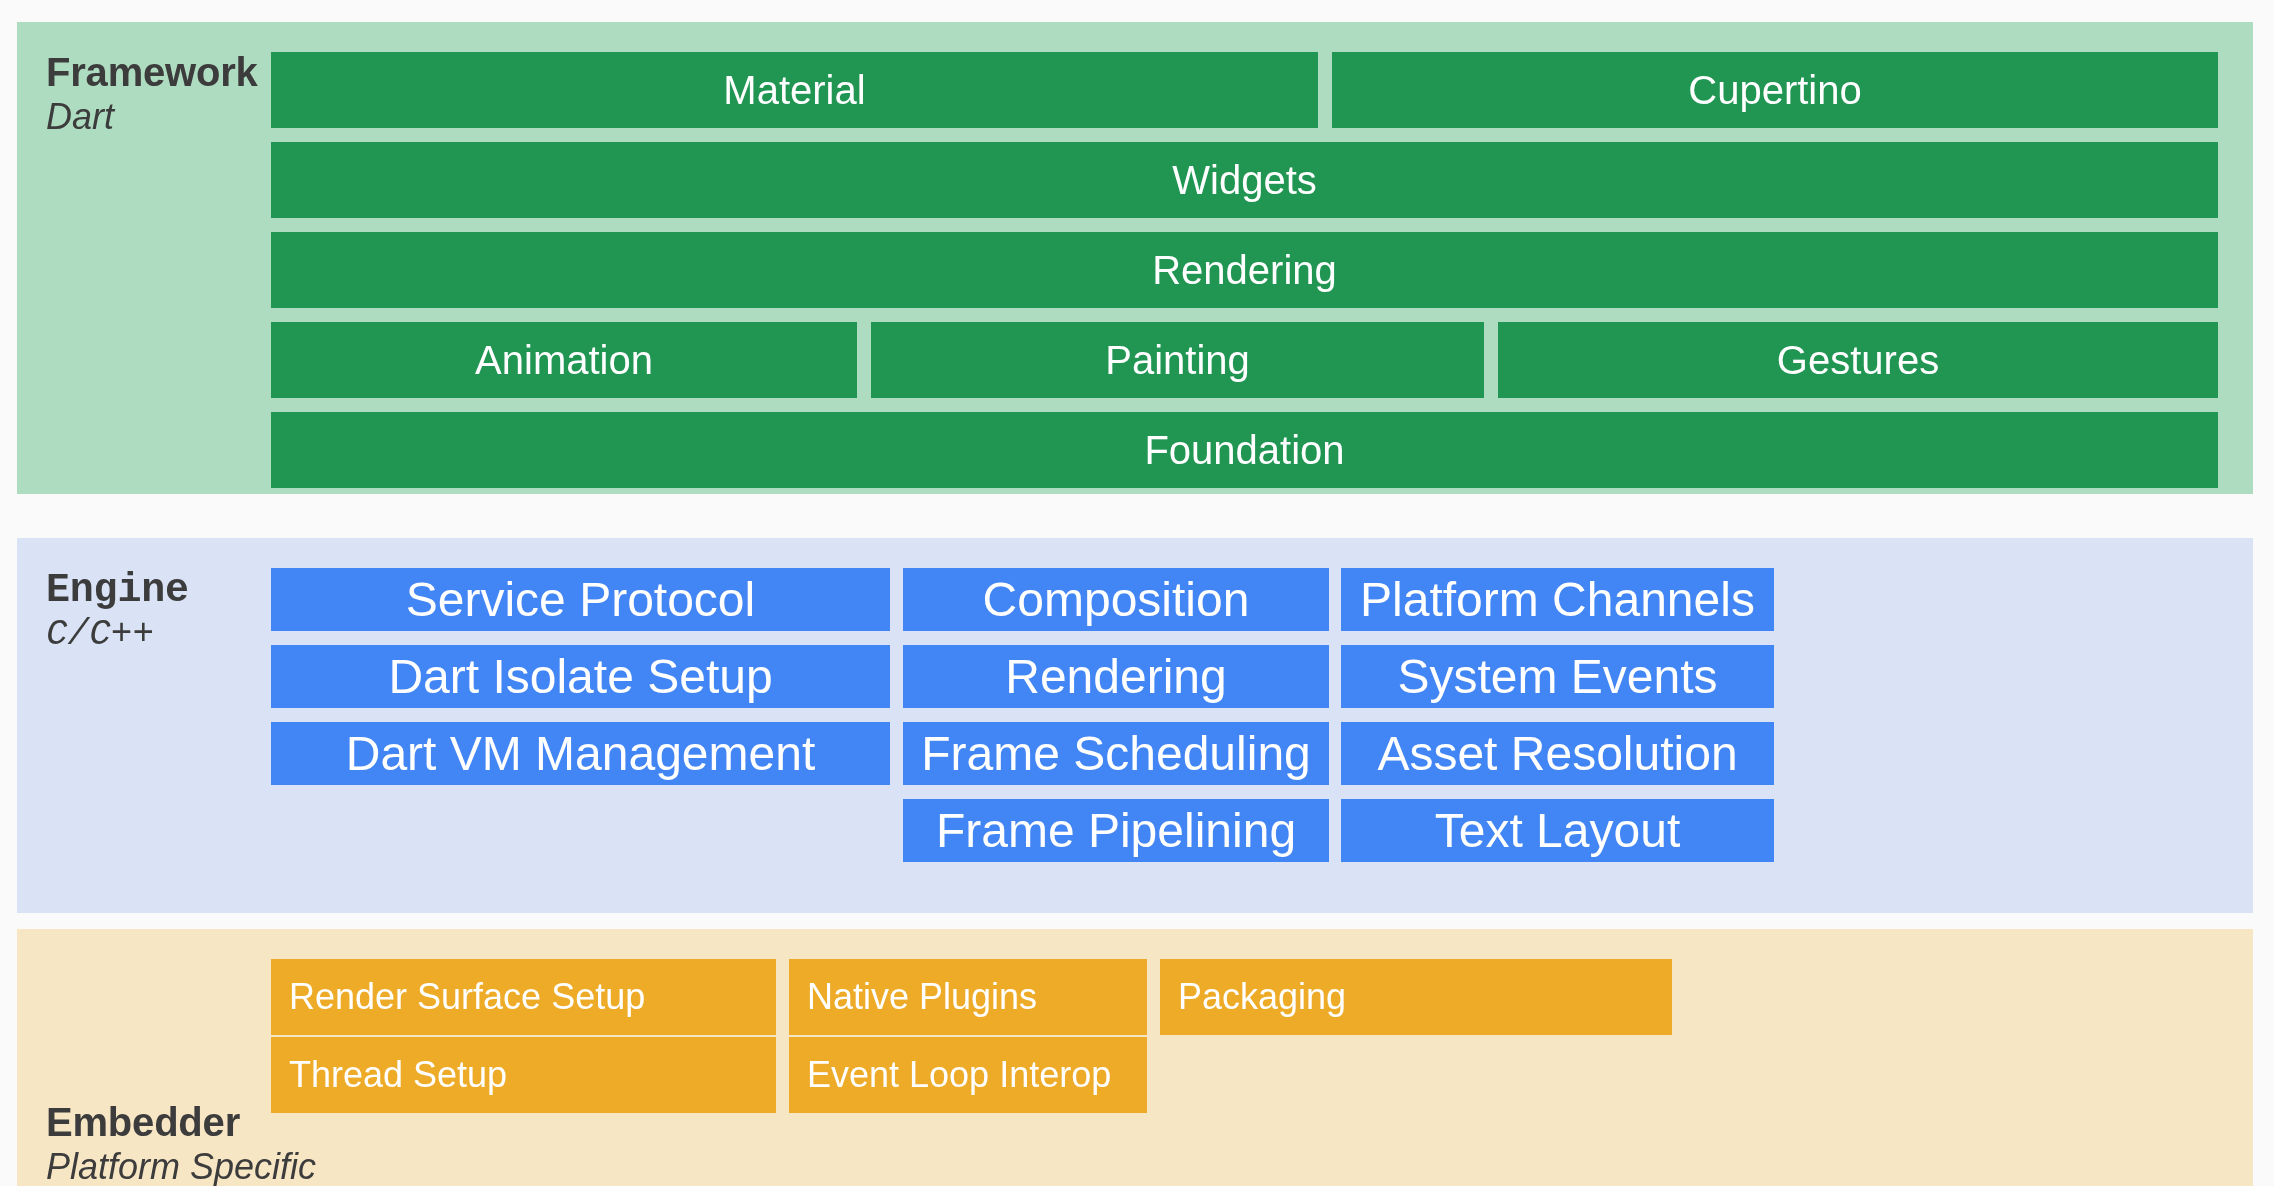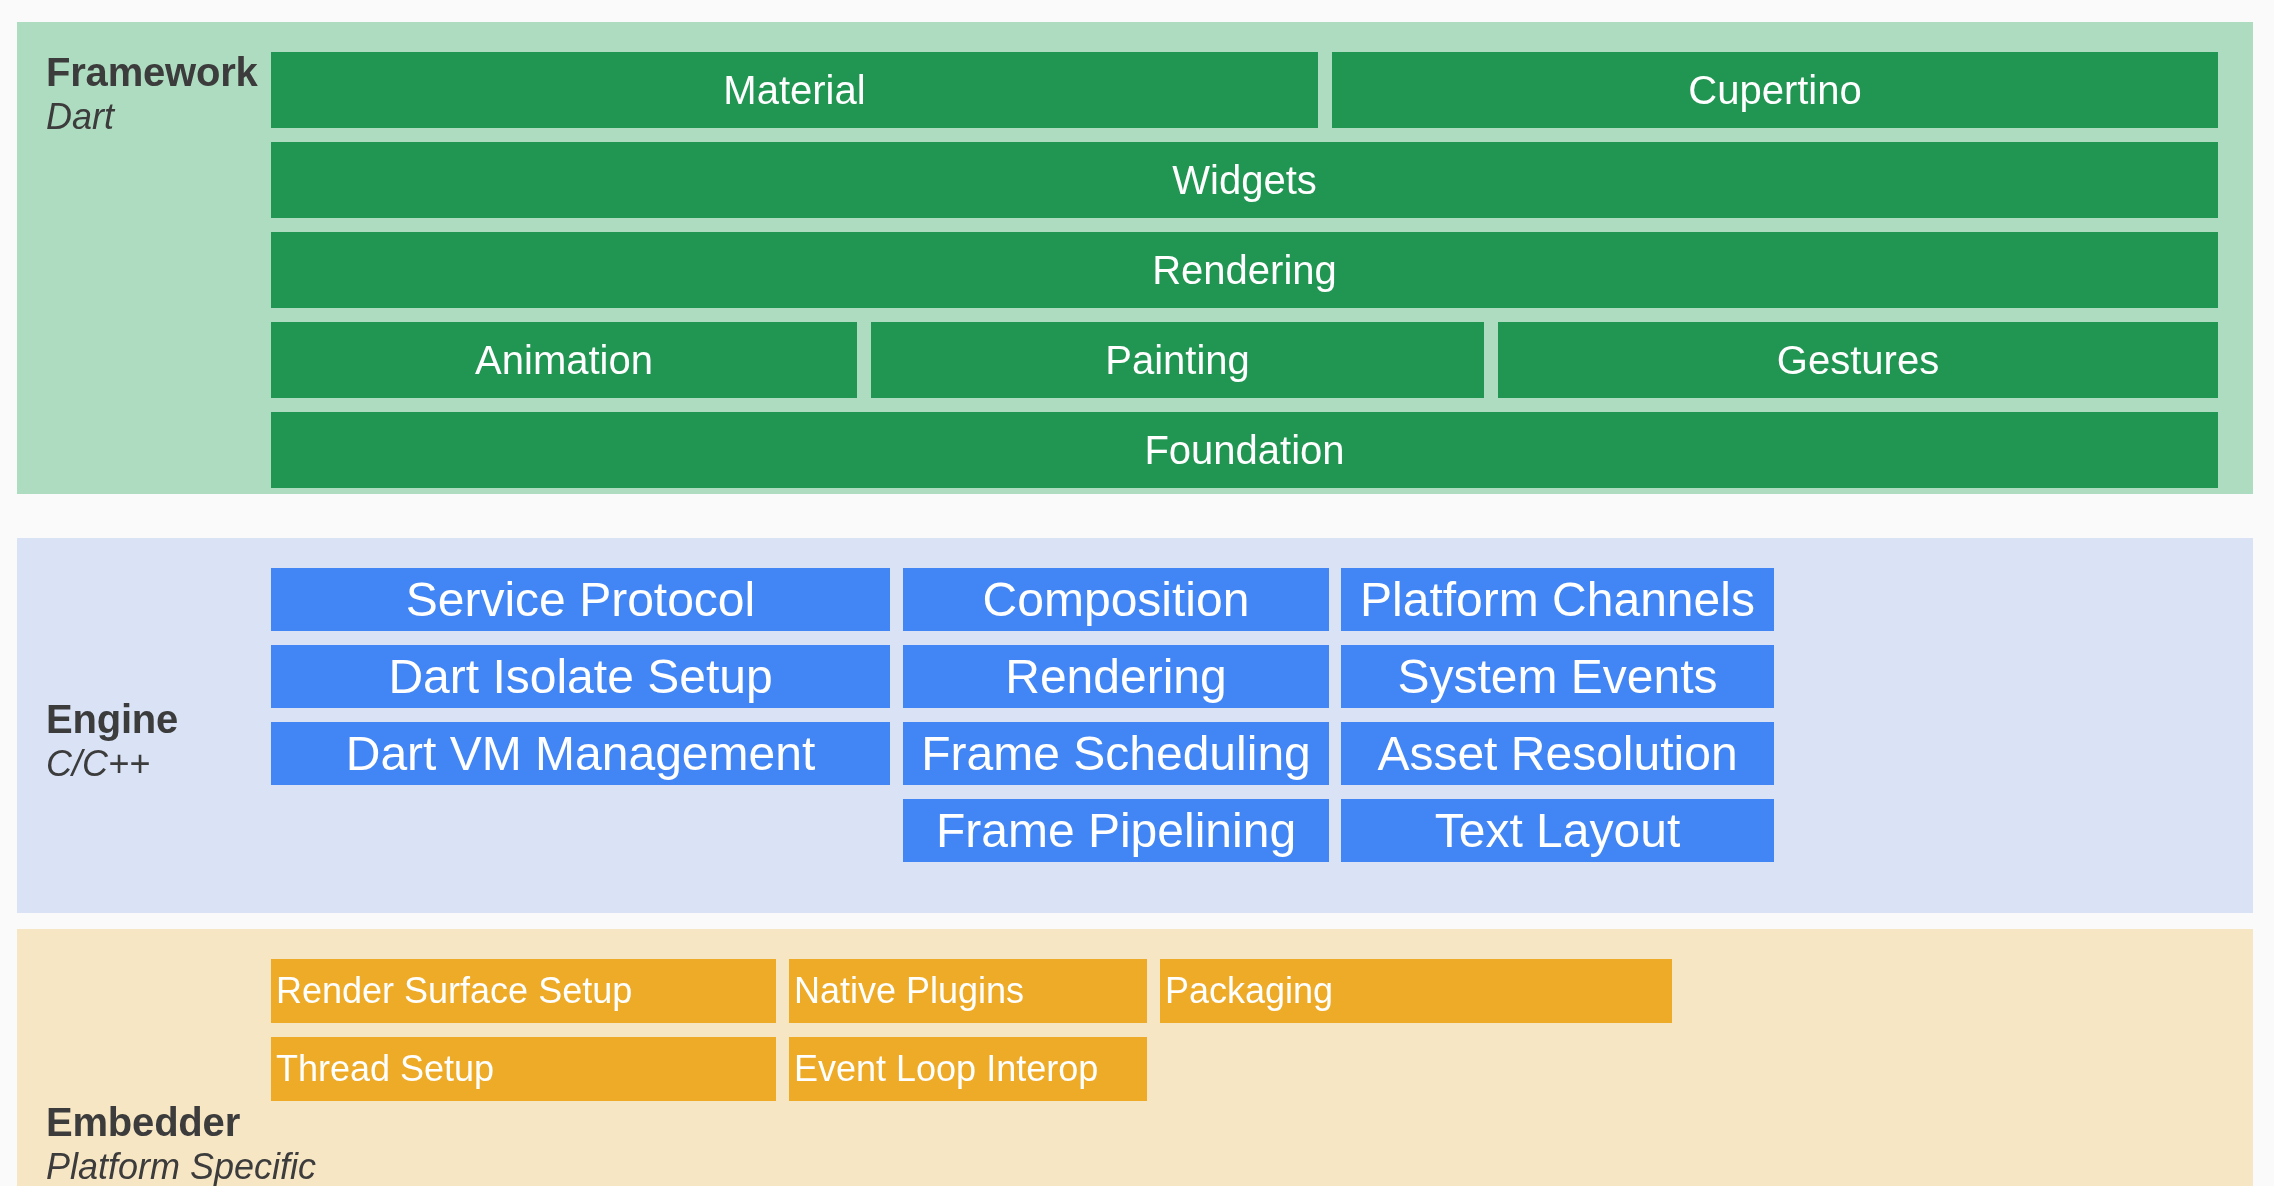--- a/index.html
+++ b/index.html
@@ -54,21 +54,21 @@
     letter-spacing: -0.2px;
     white-space: nowrap;
   }
   .layer-title .t-sub {
     font-size: 36px;
     font-style: italic;
     font-weight: normal;
     white-space: nowrap;
   }
   .layer-framework .layer-title { justify-content: flex-start; padding-top: 28px; }
-  .layer-engine    .layer-title { justify-content: center; padding-top: 30px; }
+  .layer-engine    .layer-title { justify-content: flex-start; padding-top: 30px; font-family: Liberation Mono, monospace; }
   .layer-embedder  .layer-title { justify-content: flex-end; padding-top: 0; margin-top: 12px; }
 
   
   .layer-body {
     flex: 1 1 auto;
     position: relative;
     box-sizing: border-box;
     padding-top: 30px;
     padding-right: 38px;
   }
@@ -115,24 +115,24 @@
     font-size: 48px;
     margin-bottom: 14px;
   }
   .eng-box:last-child { margin-bottom: 0; }
 
   
   .emb-row { margin-bottom: 12px; height: 66px; }
   .emb-row:last-child { margin-bottom: 0; }
   .emb-box {
     background: #eeab28;
-    height: 64px;
+    height: 76px;
     font-size: 36px;
     justify-content: flex-start;
-    padding-left: 5px;
+    padding-left: 18px;
   }
   .emb-gap { width: 13px; flex: 0 0 13px; }
 </style>
 </head>
 <body>
 
 <div class="diagram">
 
   <div class="layer layer-framework">
     <div class="layer-title">

